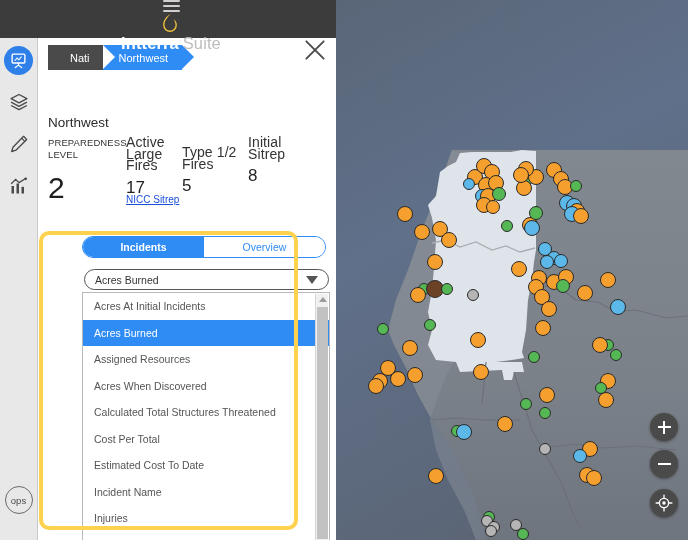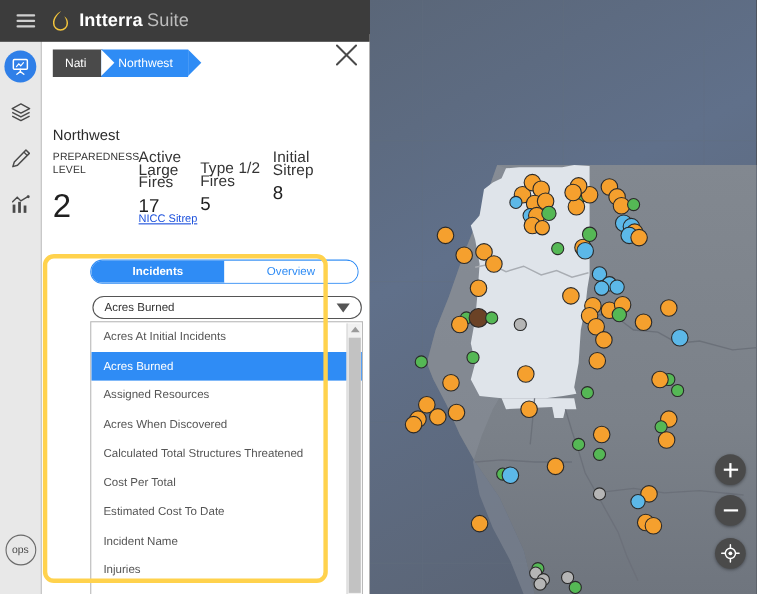--- a/index.html
+++ b/index.html
@@ -7,21 +7,21 @@
     width: 688px; height: 540px;
     overflow: hidden;
     font-family: "Liberation Sans", sans-serif;
     background: #3b3b3b;
   }
   #app { position: relative; width: 688px; height: 540px; overflow: hidden; }
 
   
   #topbar {
     position: absolute; left: 0; top: 0; width: 336px; height: 38px;
-    background: #3c3c3c; display: flex; align-items: center; z-index: 40;
+    background: #3c3c3c; display: flex; align-items: center; z-index: 40; flex-direction: column;
   }
   #hamburger { width: 34px; display: flex; flex-direction: column; align-items: center;
     justify-content: center; gap: 3px; margin-left: 6px; cursor: pointer; }
   #hamburger i { display: block; width: 17px; height: 2px; background: #cfcfcf; border-radius: 1px; }
   #logo-mark { width: 22px; height: 22px; margin-left: 4px; flex: 0 0 auto; }
   #brand { margin-left: 6px; font-size: 16.5px; letter-spacing: .1px; white-space: nowrap; }
   #brand .b1 { color: #ffffff; font-weight: bold; }
   #brand .b2 { color: #bdbdbd; font-weight: normal; margin-left: 4px; }
 
   
@@ -43,21 +43,21 @@
   
   #panel {
     position: absolute; left: 38px; top: 31px; width: 298px; height: 509px;
     background: #ffffff; z-index: 30; overflow: hidden;
   }
   #close-btn { position: absolute; right: 8px; top: 6px; width: 26px; height: 26px;
     cursor: pointer; }
 
   #breadcrumb { position: absolute; left: 10px; top: 14px; display: flex; height: 25px; }
   .crumb { height: 25px; display: flex; align-items: center; color: #fff;
-    font-size: 11px; position: relative; padding-left: 11px; padding-right: 14px; cursor: pointer; }
+    font-size: 11px; position: relative; padding-left: 22px; padding-right: 14px; cursor: pointer; }
   .crumb.dark { background: #4a4a4a; }
   .crumb.blue { background: #2f8cf5; margin-left: -1px; padding-left: 16px; }
   .crumb::after { content: ""; position: absolute; right: -12px; top: 0;
     width: 0; height: 0; border-top: 12.5px solid transparent;
     border-bottom: 12.5px solid transparent; border-left: 12px solid #4a4a4a; }
   .crumb.blue::after { border-left-color: #2f8cf5; }
   .crumb.blue::before { content: ""; position: absolute; left: 0; top: 0;
     width: 0; height: 0; border-top: 12.5px solid transparent;
     border-bottom: 12.5px solid transparent; border-left: 12px solid #ffffff; }
 

